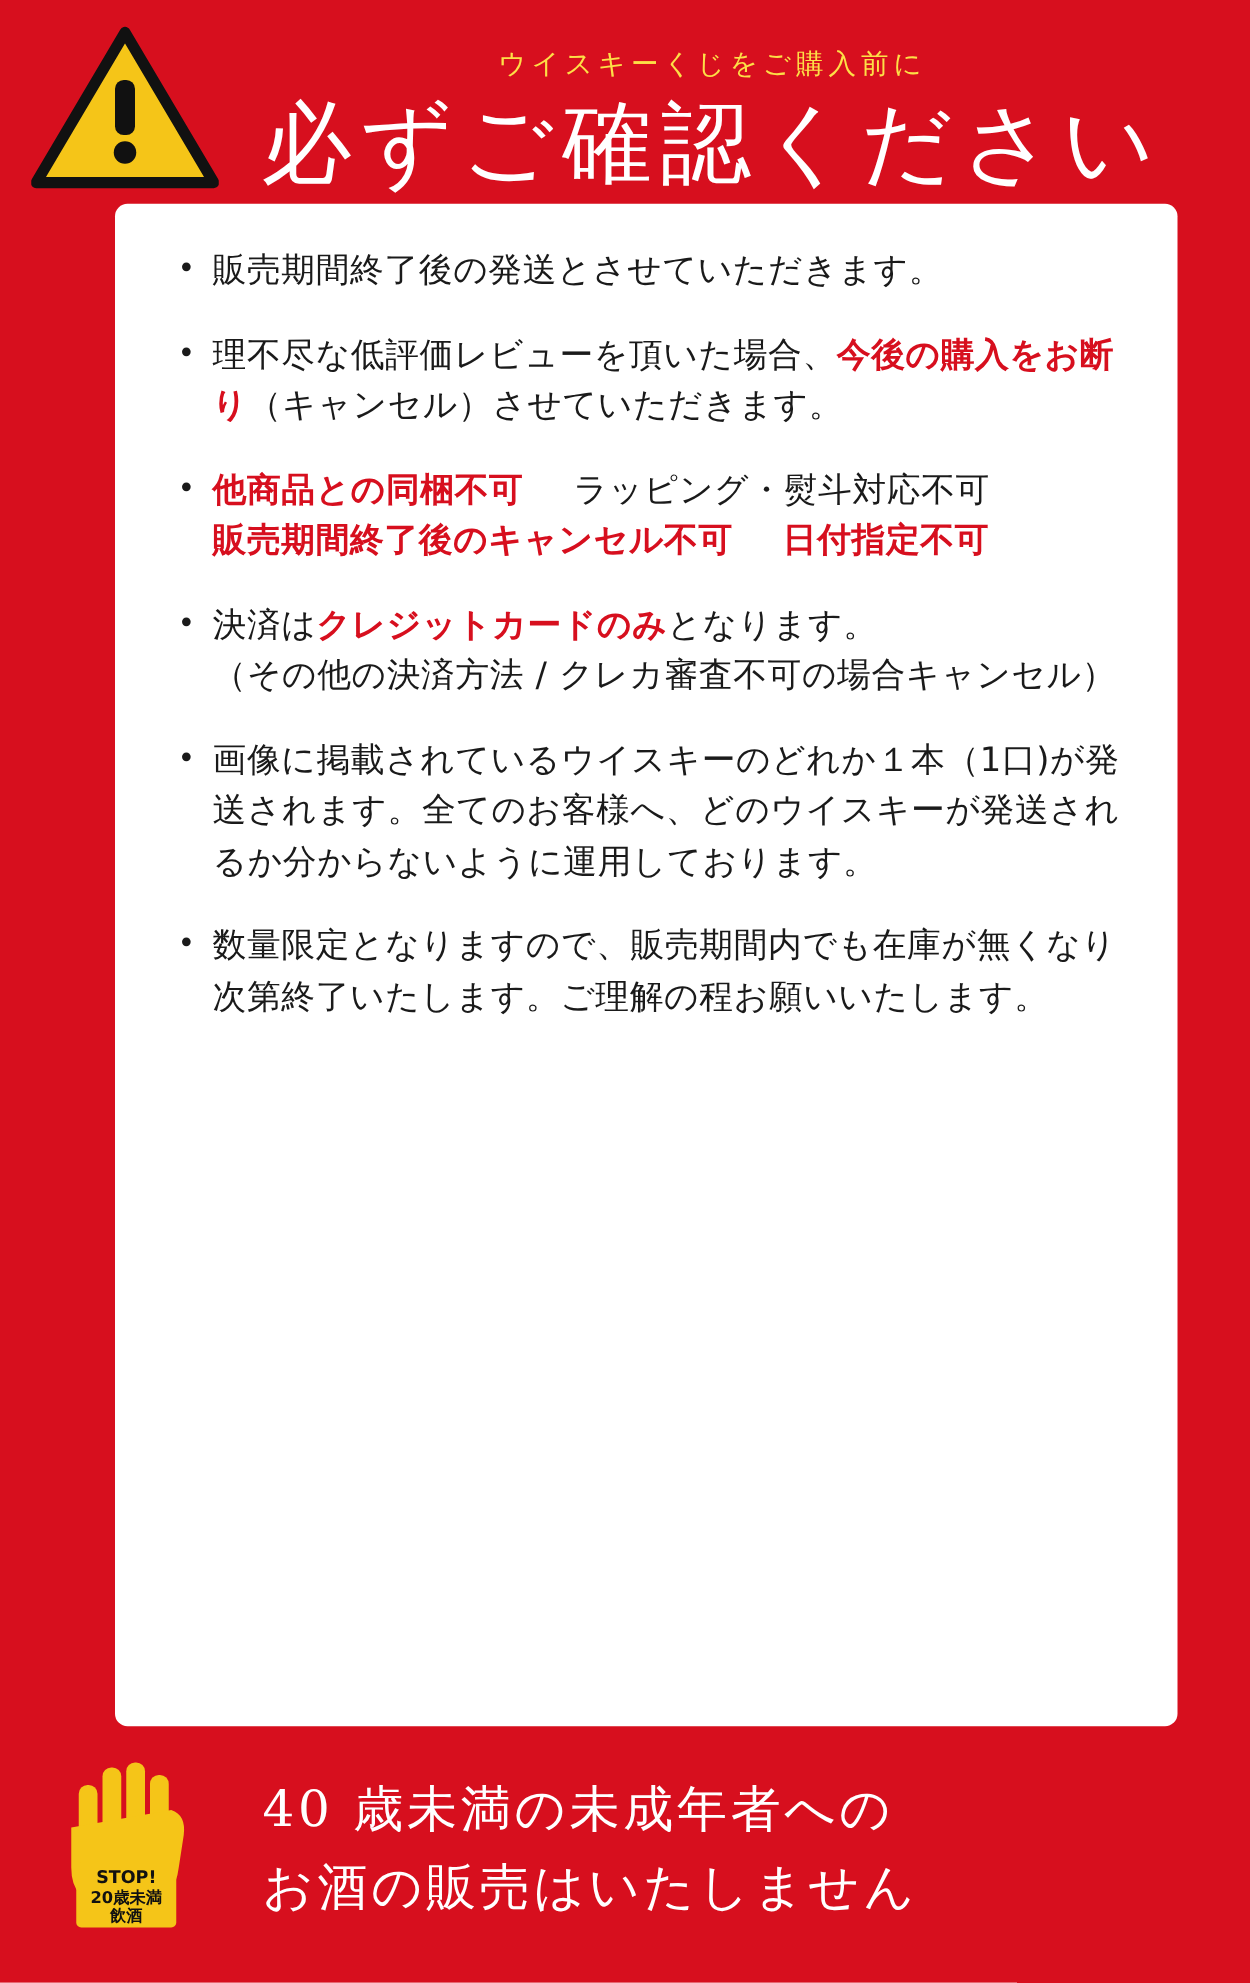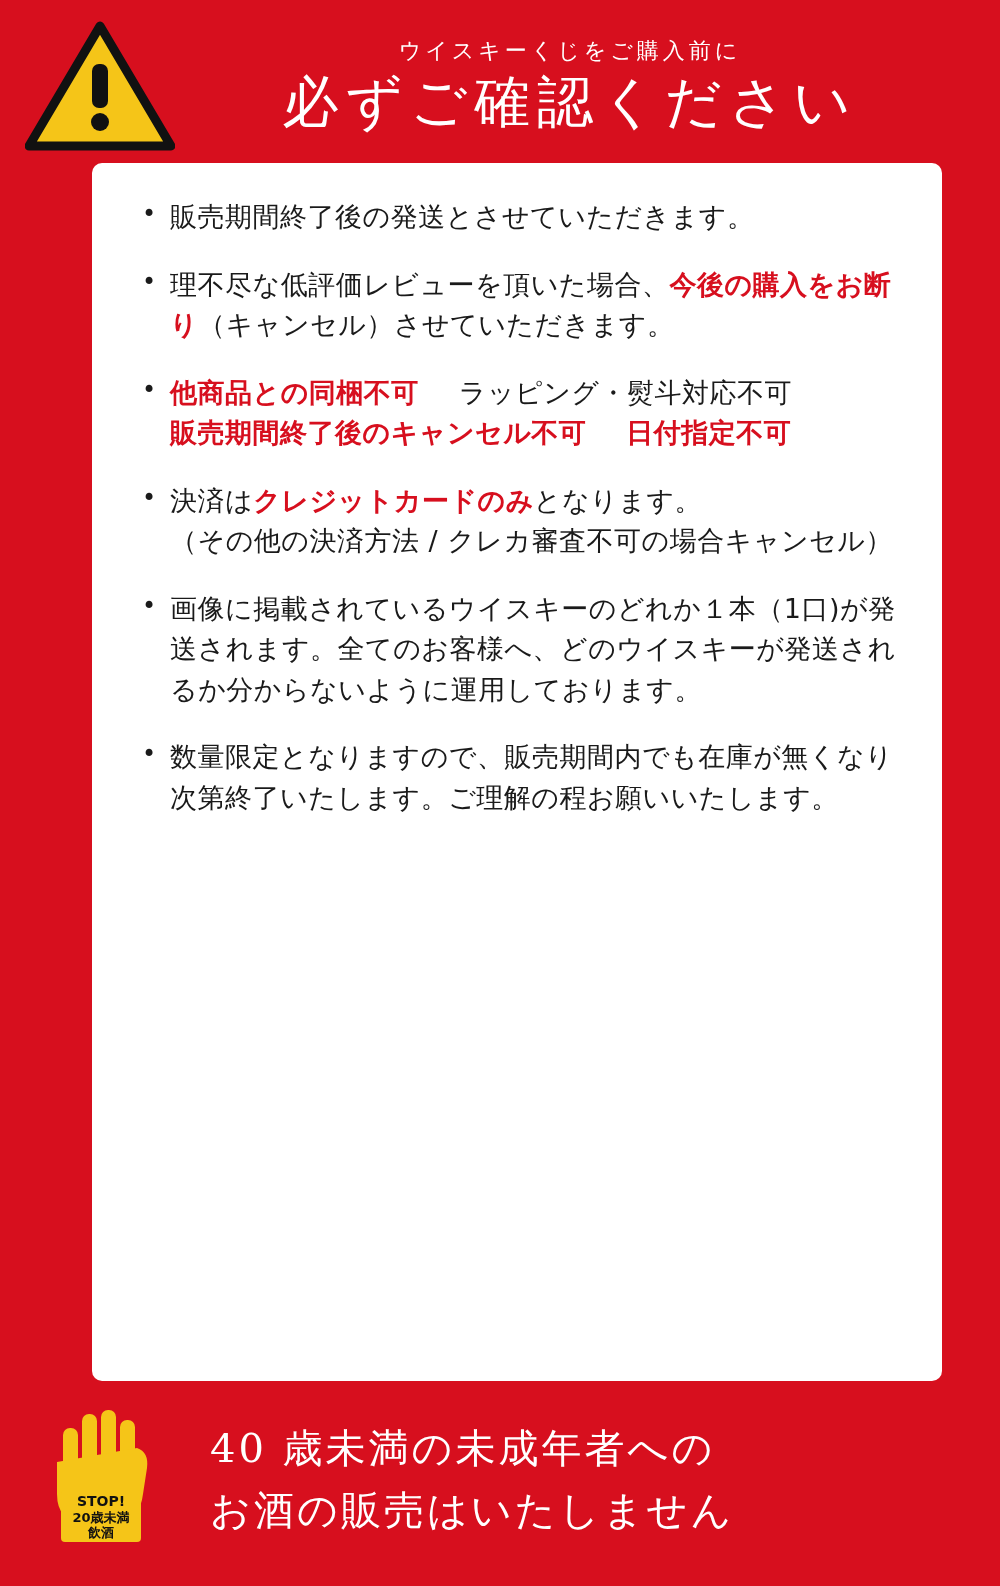--- a/index.html
+++ b/index.html
@@ -42,32 +42,32 @@
   .warn-icon { display: block; }
 
   .header-text {
     flex: 1;
     padding-right: 60px;
     display: flex;
     flex-direction: column;
     align-items: center;
   }
   .header-sub {
-    color: #ffffff;
+    color: #fde047;
     font-size: 22px;
     letter-spacing: 4px;
     font-family: "DejaVu Serif", serif;
     margin-top: 22px;
     white-space: nowrap;
   }
   .header-title {
     color: #ffffff;
-    font-size: 56px;
+    font-size: 72px;
     letter-spacing: 7px;
-    font-family: Liberation Mono, monospace;
+    font-family: Liberation Sans, sans-serif;
     margin-top: 10px;
     white-space: nowrap;
     line-height: 1.1;
   }
 
   
   .card {
     background: #ffffff;
     margin: 8px 58px 0 92px;
     border-radius: 10px;

